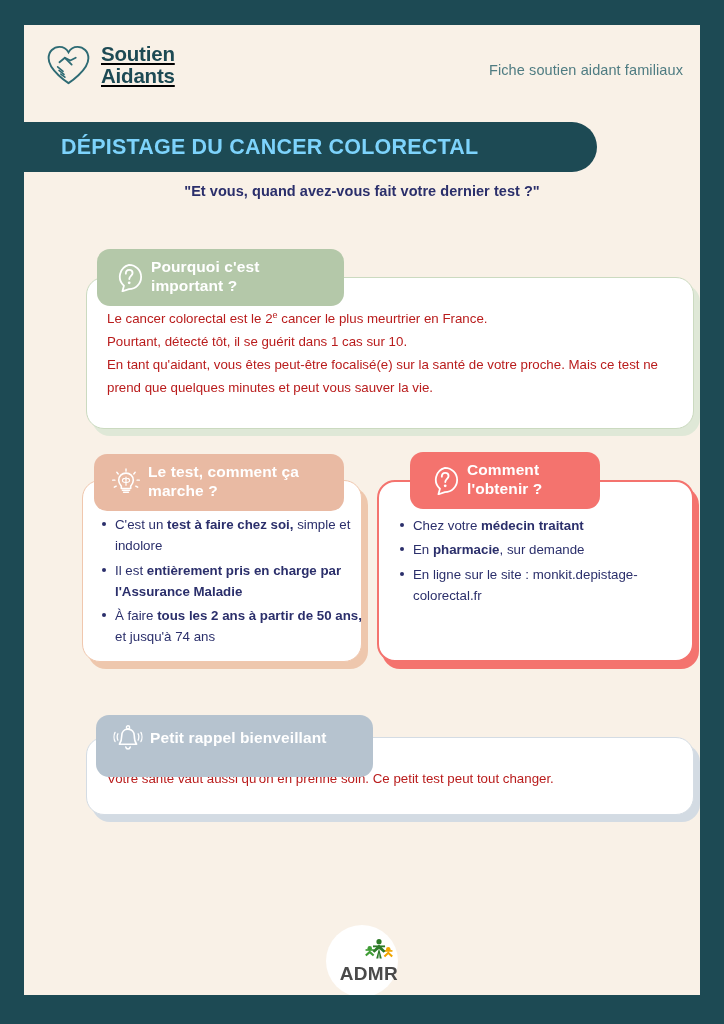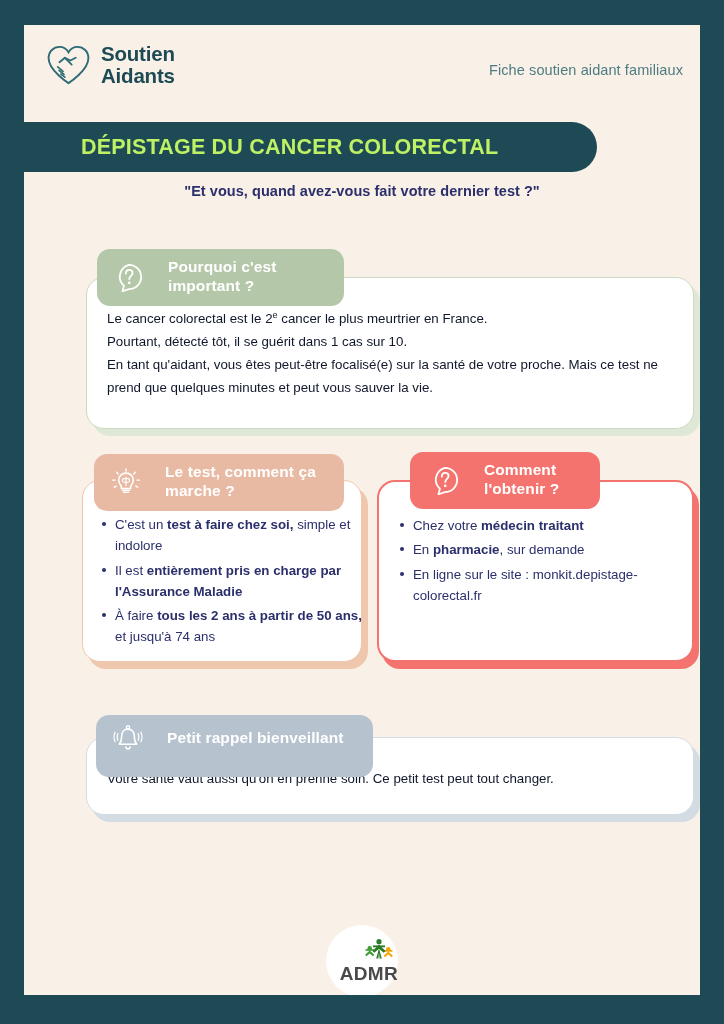--- a/index.html
+++ b/index.html
@@ -39,20 +39,21 @@
     width: 676px;
     height: 97px;
   }
   .logo-wrap {
     position: absolute;
     left: 21px;
     top: 18px;
     display: flex;
     align-items: center;
     gap: 9px;
+    text-decoration: underline;
   }
   .logo-mark {
     width: 47px;
     height: 44px;
     flex: none;
   }
   .logo-text {
     font-size: 20.5px;
     font-weight: bold;
     line-height: 1.08;
@@ -75,22 +76,22 @@
     top: 97px;
     width: 573px;
     height: 50px;
     background: #1d4a54;
     border-top-right-radius: 25px;
     border-bottom-right-radius: 25px;
     display: flex;
     align-items: center;
   }
   .banner-title {
-    margin-left: 57px;
-    color: #bef264;
+    margin-left: 37px;
+    color: #7dd3fc;
     font-size: 21.5px;
     font-weight: bold;
     letter-spacing: 0.2px;
   }
   .subtitle {
     position: absolute;
     left: 0;
     top: 158px;
     width: 676px;
     text-align: center;
@@ -104,40 +105,40 @@
   .card {
     position: absolute;
     background: #ffffff;
     border-radius: 18px;
     box-sizing: border-box;
   }
   .pill {
     position: absolute;
     display: flex;
     align-items: center;
-    gap: 24px;
+    gap: 7px;
     padding: 9px 22px 10px 17px;
     border-radius: 13px;
     z-index: 3;
   }
   .pill-label {
     color: #ffffff;
     font-size: 15.5px;
     font-weight: bold;
     line-height: 1.22;
     letter-spacing: 0.1px;
   }
   .pill-icon {
     flex: none;
     width: 30px;
     height: 30px;
   }
   .body-text {
     position: absolute;
-    color: #0f172a;
+    color: #b91c1c;
     font-size: 13.3px;
     line-height: 1.73;
   }
   ul.bullets {
     position: absolute;
     margin: 0;
     padding: 0 0 0 17px;
     list-style: none;
     color: #2b2f6b;
     font-size: 13.3px;

